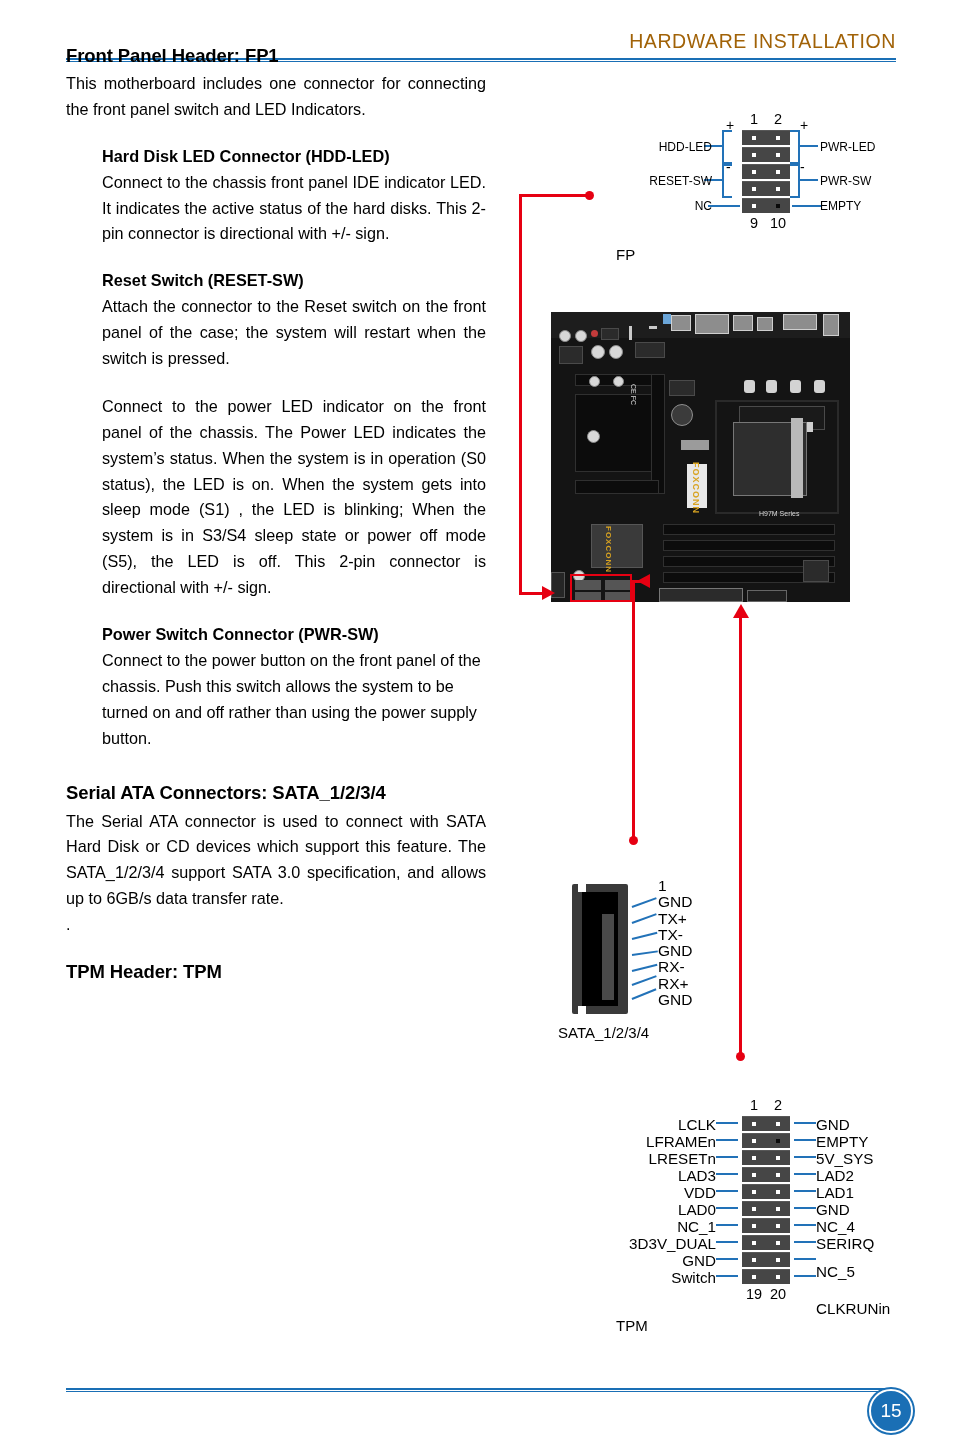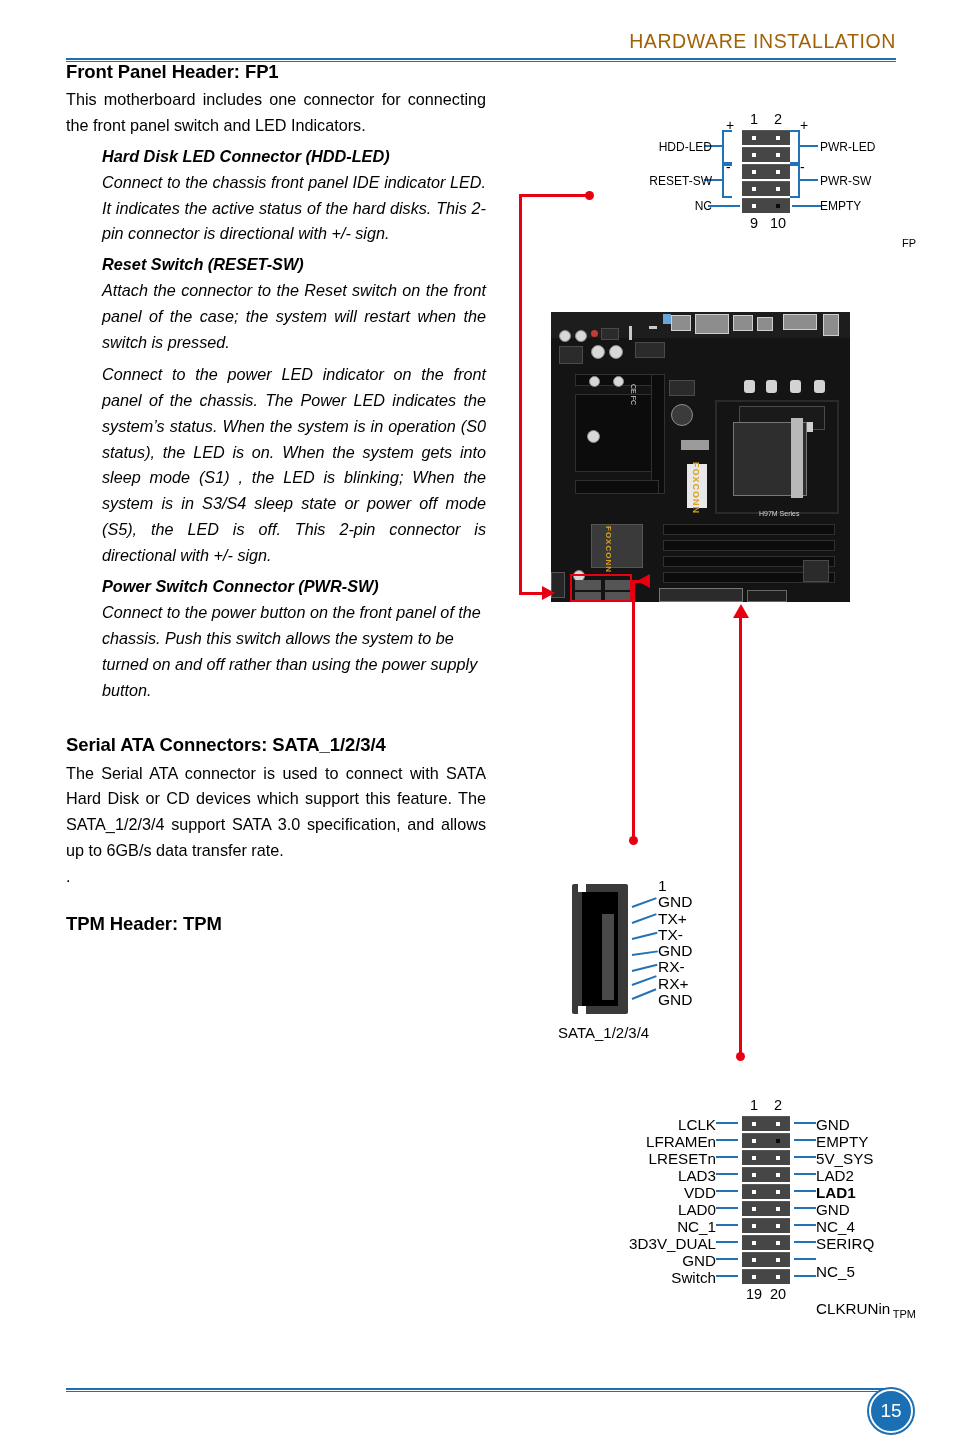--- a/index.html
+++ b/index.html
@@ -66,39 +66,39 @@
     font-size: 19px;
     display: flex;
     align-items: center;
     justify-content: center;
   }
 
   
   .text-col {
     position: absolute;
     left: 66px;
-    top: 60px;
+    top: 44px;
     width: 420px;
   }
   h2.sec-title {
     font-size: 18.5px;
     font-weight: bold;
     margin: 0 0 4px 0;
     line-height: 1.25;
     letter-spacing: -0.1px;
   }
   .body-par {
     font-size: 16.2px;
     line-height: 1.60;
     text-align: justify;
     margin: 0;
     hyphens: none;
   }
   .body-par.last { text-align: left; }
-  .sub-block { margin-left: 36px; margin-top: 6px; font-style: italic; }
+  .sub-block { margin-left: 36px; margin-top: 22px; }
   .sub-block h3 {
     font-size: 16.3px;
     font-weight: bold;
     margin: 0 0 1px 0;
     line-height: 1.45;
   }
   .sub-block .body-par { width: 384px; }
   .spacer-lg { height: 30px; }
   .spacer-md { height: 22px; }
   .lone-dot { font-size: 16.2px; line-height: 1.6; }
@@ -130,23 +130,23 @@
     justify-content: space-around;
     position: relative;
   }
   .pin {
     width: 4px;
     height: 4px;
     background: #ffffff;
   }
   .pin.empty { background: #0a0a0a; }
   .conn-name {
-    text-align: right;
-    font-size: 11px;
-    margin-top: 7px;
+    text-align: left;
+    font-size: 15px;
+    margin-top: 16px;
   }
 
   
   #fp-diagram { left: 616px; top: 112px; width: 300px; }
   #fp-diagram .fp-center { position: relative; margin: 0 auto; width: 48px; }
   .fp-label {
     position: absolute;
     font-size: 12px;
     line-height: 1;
     white-space: nowrap;
@@ -575,21 +575,21 @@
     <div class="tpm-label right" style="top:35px;">5V_SYS</div>
 
     <div class="tpm-lead" style="left:-26px; top:57px;"></div>
     <div class="tpm-lead" style="left:52px;  top:57px;"></div>
     <div class="tpm-label left" style="top:52px;">LAD3</div>
     <div class="tpm-label right" style="top:52px;">LAD2</div>
 
     <div class="tpm-lead" style="left:-26px; top:74px;"></div>
     <div class="tpm-lead" style="left:52px;  top:74px;"></div>
     <div class="tpm-label left" style="top:69px;">VDD</div>
-    <div class="tpm-label right" style="top:69px;font-weight:bold;">LAD1</div>
+    <div class="tpm-label right" style="top:69px;">LAD1</div>
 
     <div class="tpm-lead" style="left:-26px; top:91px;"></div>
     <div class="tpm-lead" style="left:52px;  top:91px;"></div>
     <div class="tpm-label left" style="top:86px;">LAD0</div>
     <div class="tpm-label right" style="top:86px;">GND</div>
 
     <div class="tpm-lead" style="left:-26px; top:108px;"></div>
     <div class="tpm-lead" style="left:52px;  top:108px;"></div>
     <div class="tpm-label left" style="top:103px;">NC_1</div>
     <div class="tpm-label right" style="top:103px;">NC_4</div>

